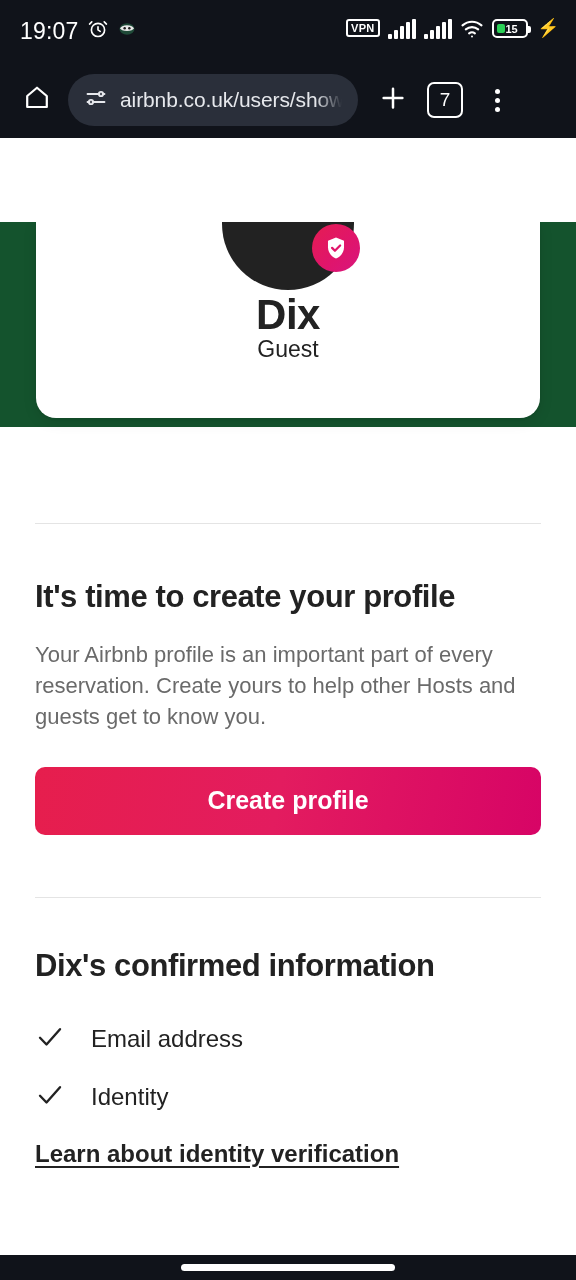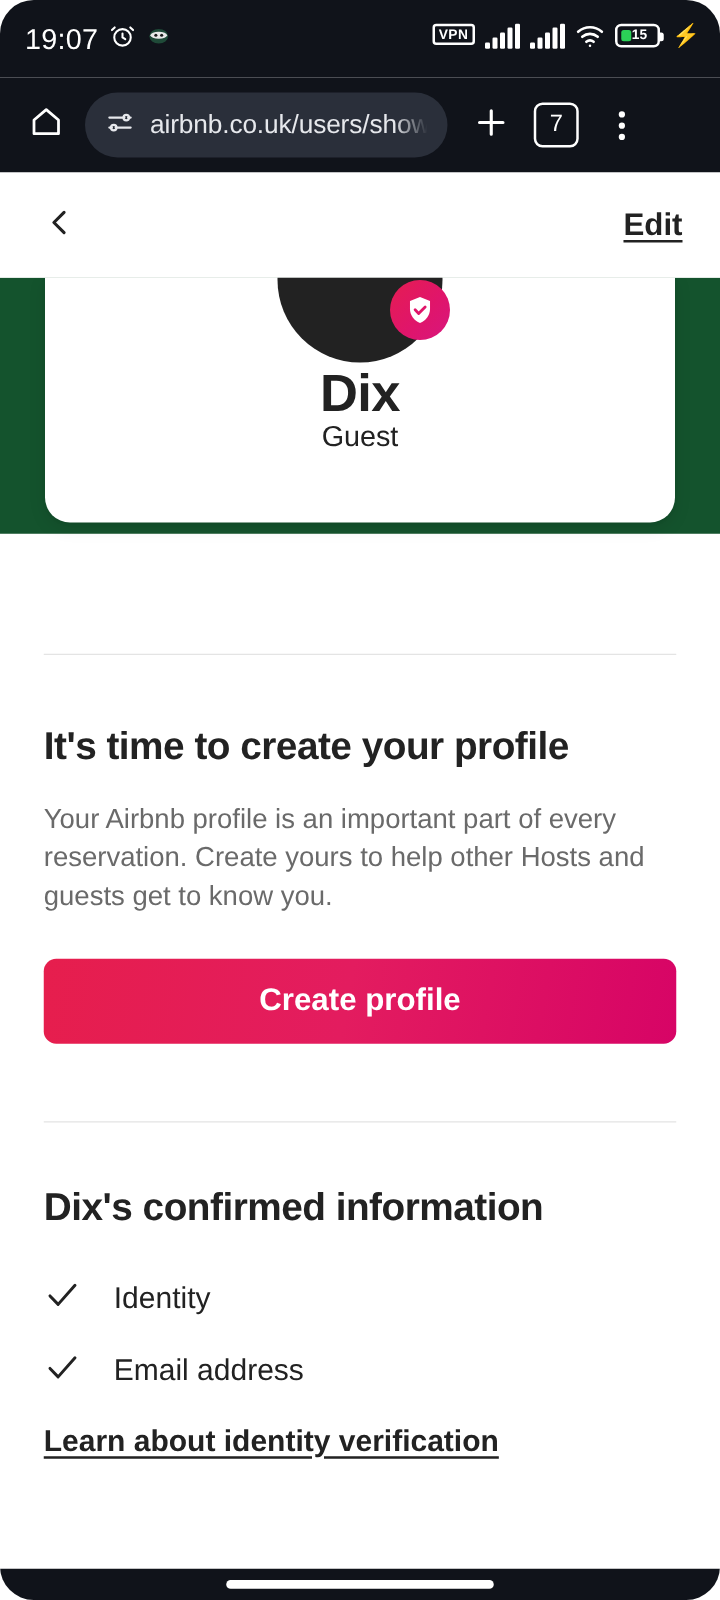--- a/index.html
+++ b/index.html
@@ -9,21 +9,20 @@
     overflow: hidden;
     font-family: "Liberation Sans", sans-serif;
     background: #ffffff;
   }
   .phone {
     position: relative;
     width: 576px;
     height: 1280px;
     background: #ffffff;
     overflow: hidden;
-    border-radius: 27px;
   }
 
   
   .status-bar {
     position: absolute;
     top: 0; left: 0;
     width: 576px; height: 62px;
     background: #10131a;
     display: flex;
     align-items: center;
@@ -392,30 +391,20 @@
     </div>
     <div class="icon-btn">
       <span class="kebab">
           <span></span>
           <span></span>
           <span></span>
         </span>
     </div>
   </div>
 
-  <div class="page-header">
-    <div class="back-chevron">
-      <span>
-        <svg width="26" height="26" viewBox="0 0 24 24" fill="none" stroke="#222222" stroke-width="2.3" stroke-linecap="round" stroke-linejoin="round">
-          <path d="M15 4.5 7.5 12l7.5 7.5"></path>
-        </svg>
-      </span>
-    </div>
-    <a class="edit-link" href="#">Edit</a>
-  </div>
 
   <div class="content">
 
     <div class="card-zone">
       <div class="profile-card">
         <div class="avatar-wrap">
           <div class="avatar"></div>
           <div class="verified-badge">
             <svg width="26" height="26" viewBox="0 0 24 24">
               <path d="M12 2.4 4.6 5.3v6c0 4.6 3.1 8.8 7.4 10.3 4.3-1.5 7.4-5.7 7.4-10.3v-6L12 2.4z" fill="#ffffff"></path>
@@ -444,29 +433,29 @@
 
     <div class="section">
       <h2 class="confirmed-title">Dix's confirmed information</h2>
       <div class="confirm-list">
         <div class="confirm-row">
           <span>
             <svg width="30" height="30" viewBox="0 0 24 24" fill="none" stroke="#222222" stroke-width="1.9" stroke-linecap="round" stroke-linejoin="round">
               <path d="M4 12.6 9.2 18 20 5.8"></path>
             </svg>
           </span>
-          <span class="confirm-label">Identity</span>
+          <span class="confirm-label">Email address</span>
         </div>
         <div class="confirm-row">
           <span>
             <svg width="30" height="30" viewBox="0 0 24 24" fill="none" stroke="#222222" stroke-width="1.9" stroke-linecap="round" stroke-linejoin="round">
               <path d="M4 12.6 9.2 18 20 5.8"></path>
             </svg>
           </span>
-          <span class="confirm-label">Email address</span>
+          <span class="confirm-label">Identity</span>
         </div>
       </div>
       <a class="learn-link" href="#">Learn about identity verification</a>
     </div>
 
   </div>
 
   <div class="nav-bar">
     <div class="nav-pill"></div>
   </div>

